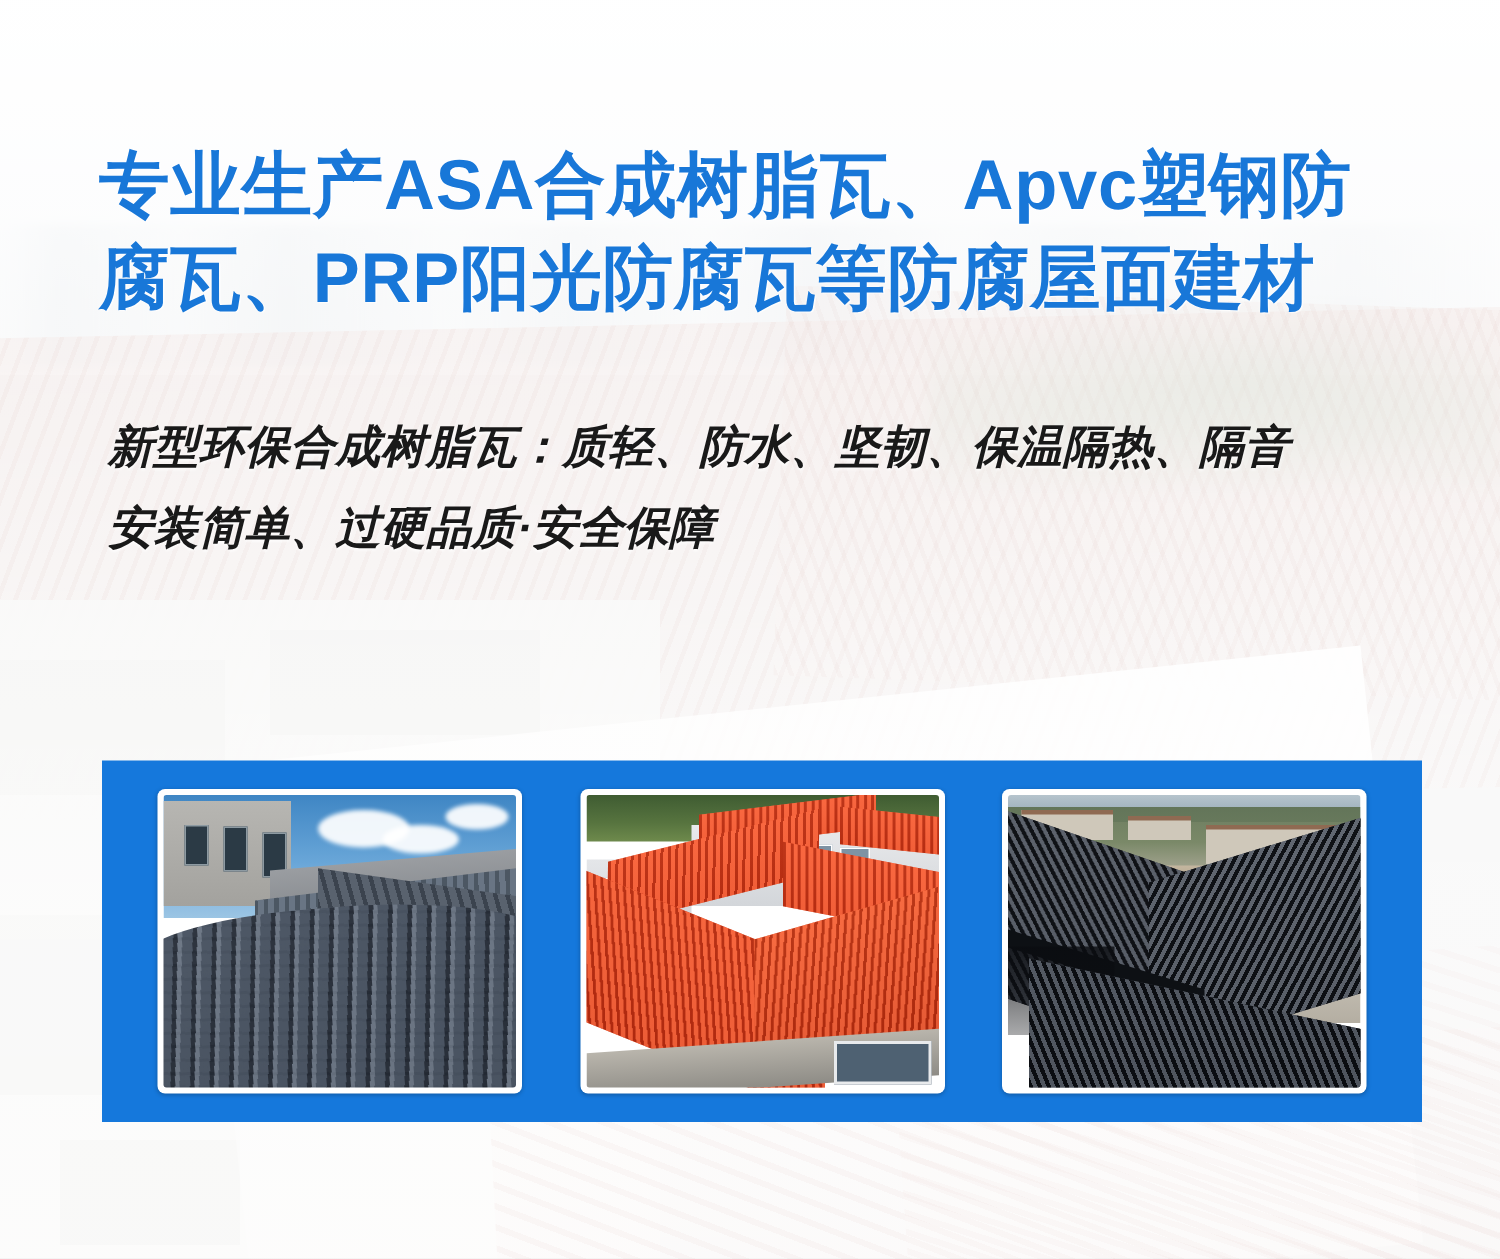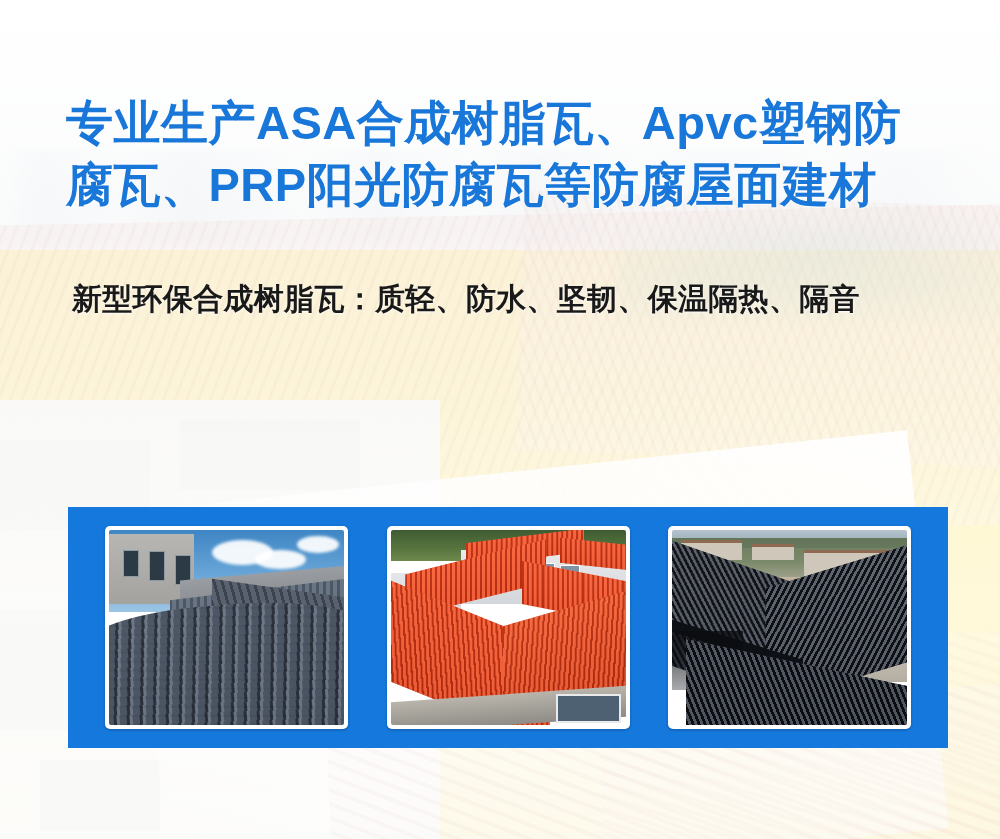--- a/index.html
+++ b/index.html
@@ -9,21 +9,21 @@
   }
   body {
     font-family: "Liberation Sans", "DejaVu Sans", sans-serif;
   }
 
   #banner {
     position: relative;
     width: 1000px;
     height: 839px;
     overflow: hidden;
-    background: #fde047;
+    background: #e5e5e5;
   }
 
   
   .bg-layer {
     position: absolute;
     inset: 0;
     overflow: hidden;
   }
   .bg-sky {
     position: absolute;
@@ -148,21 +148,21 @@
     left: 72px;
     top: 272px;
     width: 890px;
     color: #191919;
     font-size: 30px;
     font-weight: bold;
     line-height: 54px;
     letter-spacing: .3px;
     text-shadow: 0 1px 2px rgba(255,255,255,.85);
   }
-  .sub .sub-line { display: block; white-space: nowrap; }
+  .sub .sub-line { display: block; white-space: nowrap; font-style: italic; }
 
   
   .panel {
     position: absolute;
     left: 68px;
     top: 507px;
     width: 880px;
     height: 241px;
     background: #1578dc;
     display: flex;
@@ -395,20 +395,21 @@
     <div class="bg-wash"></div>
   </div>
 
   <div class="headline">
     <span class="hl-line">专业生产ASA合成树脂瓦、Apvc塑钢防</span>
     <span class="hl-line">腐瓦、PRP阳光防腐瓦等防腐屋面建材</span>
   </div>
 
   <div class="sub">
     <span class="sub-line">新型环保合成树脂瓦：质轻、防水、坚韧、保温隔热、隔音</span>
+    <span class="sub-line">安装简单、过硬品质·安全保障</span>
   </div>
 
   <div class="panel">
 
     <div class="photo">
       <div class="photo-inner">
         <div class="p1-sky"></div>
         <div class="p1-cloud" style="left:44%; top:5%;  width:26%; height:13%;"></div>
         <div class="p1-cloud" style="left:62%; top:10%; width:22%; height:10%;"></div>
         <div class="p1-cloud" style="left:80%; top:3%;  width:18%; height:9%;"></div>

